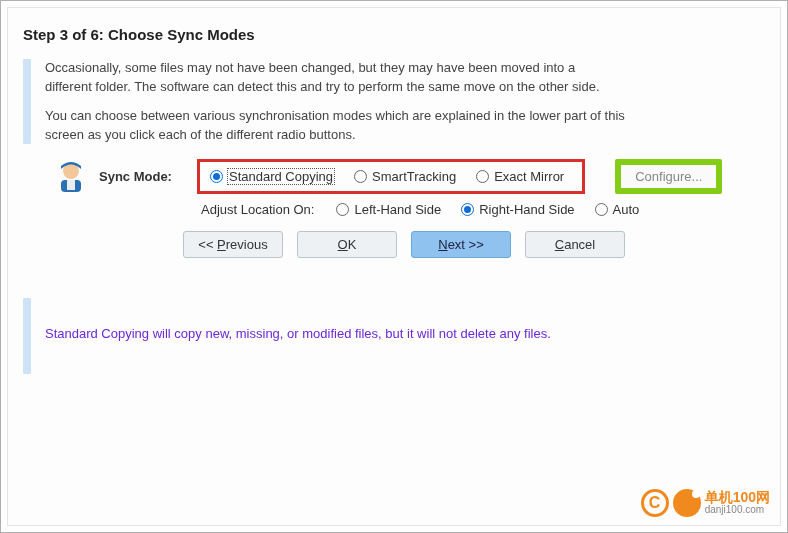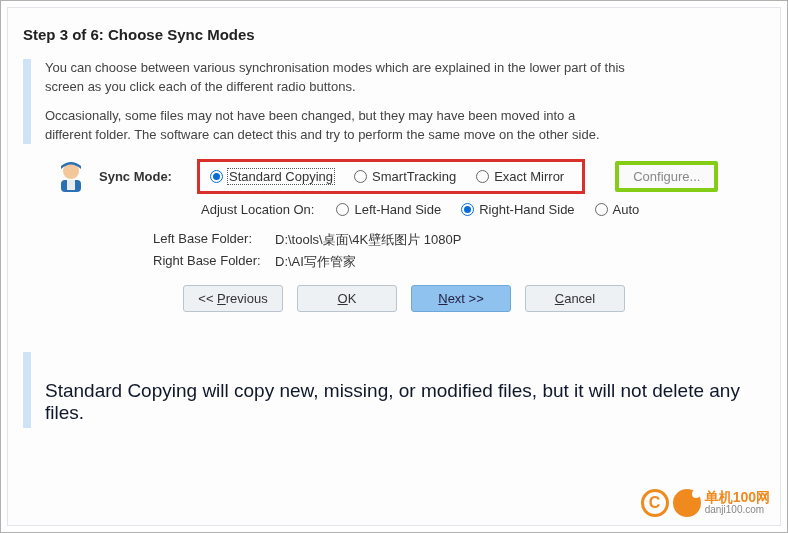--- a/index.html
+++ b/index.html
@@ -101,21 +101,21 @@
     background: #0a6cd6;
     border-radius: 50%;
   }
   .focus-dots {
     outline: 1px dotted #555;
     outline-offset: 0px;
     padding: 0 1px;
   }
   .config-btn {
     margin-left: 20px;
-    border: 4px solid #84cc16;
+    border: 6px solid #84cc16;
     background: #fafafa;
     color: #888;
     padding: 4px 14px;
     font-size: 13px;
     border-radius: 2px;
     cursor: default;
   }
 
   .row2 {
     margin-left: 130px;
@@ -187,22 +187,22 @@
   }
   .btn .ul { text-decoration: underline; }
 
   .desc-block {
     display: flex;
     gap: 14px;
     margin-top: 40px;
   }
   .desc-text {
     padding-top: 28px;
-    color: #0f172a;
-    font-size: 19px;
+    color: #6d28d9;
+    font-size: 13px;
   }
 
   .watermark {
     position: absolute;
     right: 10px;
     bottom: 8px;
     display: flex;
     align-items: center;
     gap: 4px;
   }
@@ -241,22 +241,22 @@
 <body>
 
 <div class="window">
   <div class="inner">
 
     <div class="title">Step 3 of 6: Choose Sync Modes</div>
 
     <div class="intro-block">
       <div class="bar"></div>
       <div class="intro-text">
+        <p>Occasionally, some files may not have been changed, but they may have been moved into a different folder. The software can detect this and try to perform the same move on the other side.</p>
         <p>You can choose between various synchronisation modes which are explained in the lower part of this screen as you click each of the different radio buttons.</p>
-        <p>Occasionally, some files may not have been changed, but they may have been moved into a different folder. The software can detect this and try to perform the same move on the other side.</p>
       </div>
     </div>
 
     <div class="form-area">
 
       <div class="row1">
         <span class="user-icon">
           <svg viewBox="0 0 36 36" width="36" height="36">
             <circle cx="18" cy="13" r="8" fill="#f4c79b"></circle>
             <path d="M8 11 Q18 2 28 11 L28 8 Q18 0 8 8 Z" fill="#2b6fb5"></path>
@@ -294,30 +294,20 @@
         <label class="radio selected">
           <span class="circle"></span>
           <span>Right-Hand Side</span>
         </label>
         <label class="radio">
           <span class="circle"></span>
           <span>Auto</span>
         </label>
       </div>
 
-      <div class="paths">
-        <div class="prow">
-          <span class="plabel">Left Base Folder:</span>
-          <span>D:\tools\桌面\4K壁纸图片 1080P</span>
-        </div>
-        <div class="prow">
-          <span class="plabel">Right Base Folder:</span>
-          <span>D:\AI写作管家</span>
-        </div>
-      </div>
 
       <div class="buttons">
         <div class="btn">
           <span>&lt;&lt;  </span><span class="ul">P</span><span>revious</span>
         </div>
         <div class="btn">
           <span></span><span class="ul">O</span><span>K</span>
         </div>
         <div class="btn primary">
           <span></span><span class="ul">N</span><span>ext &gt;&gt;</span>

